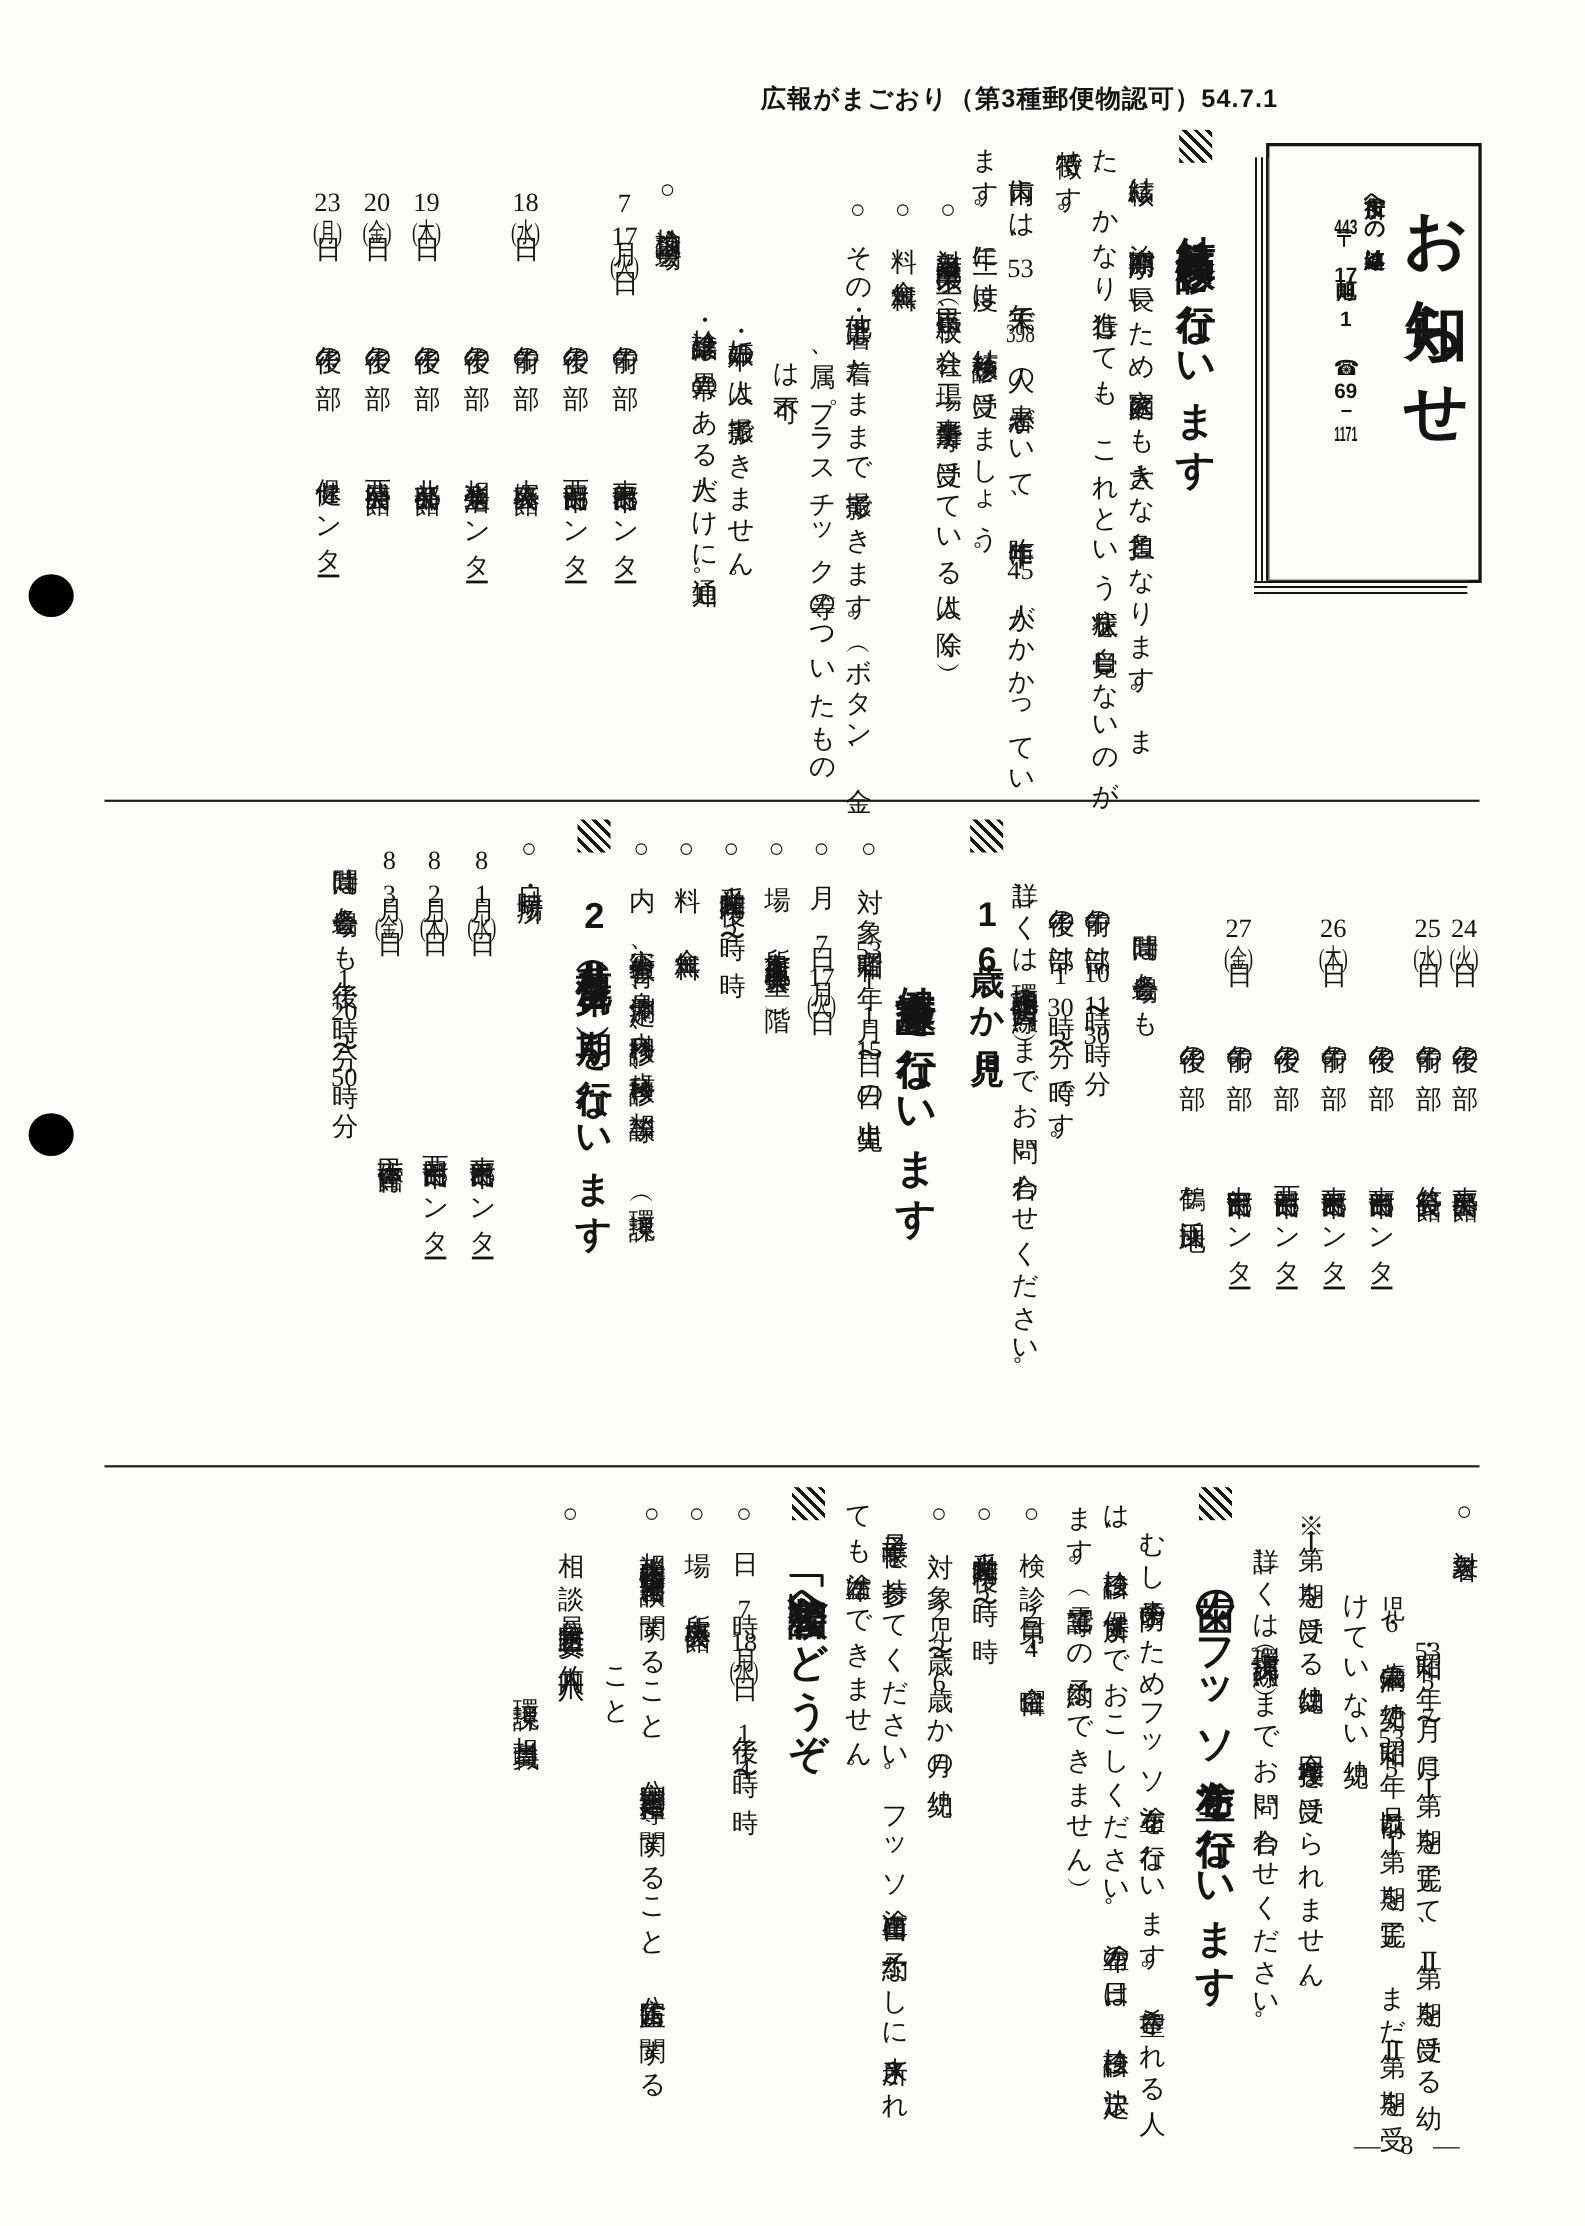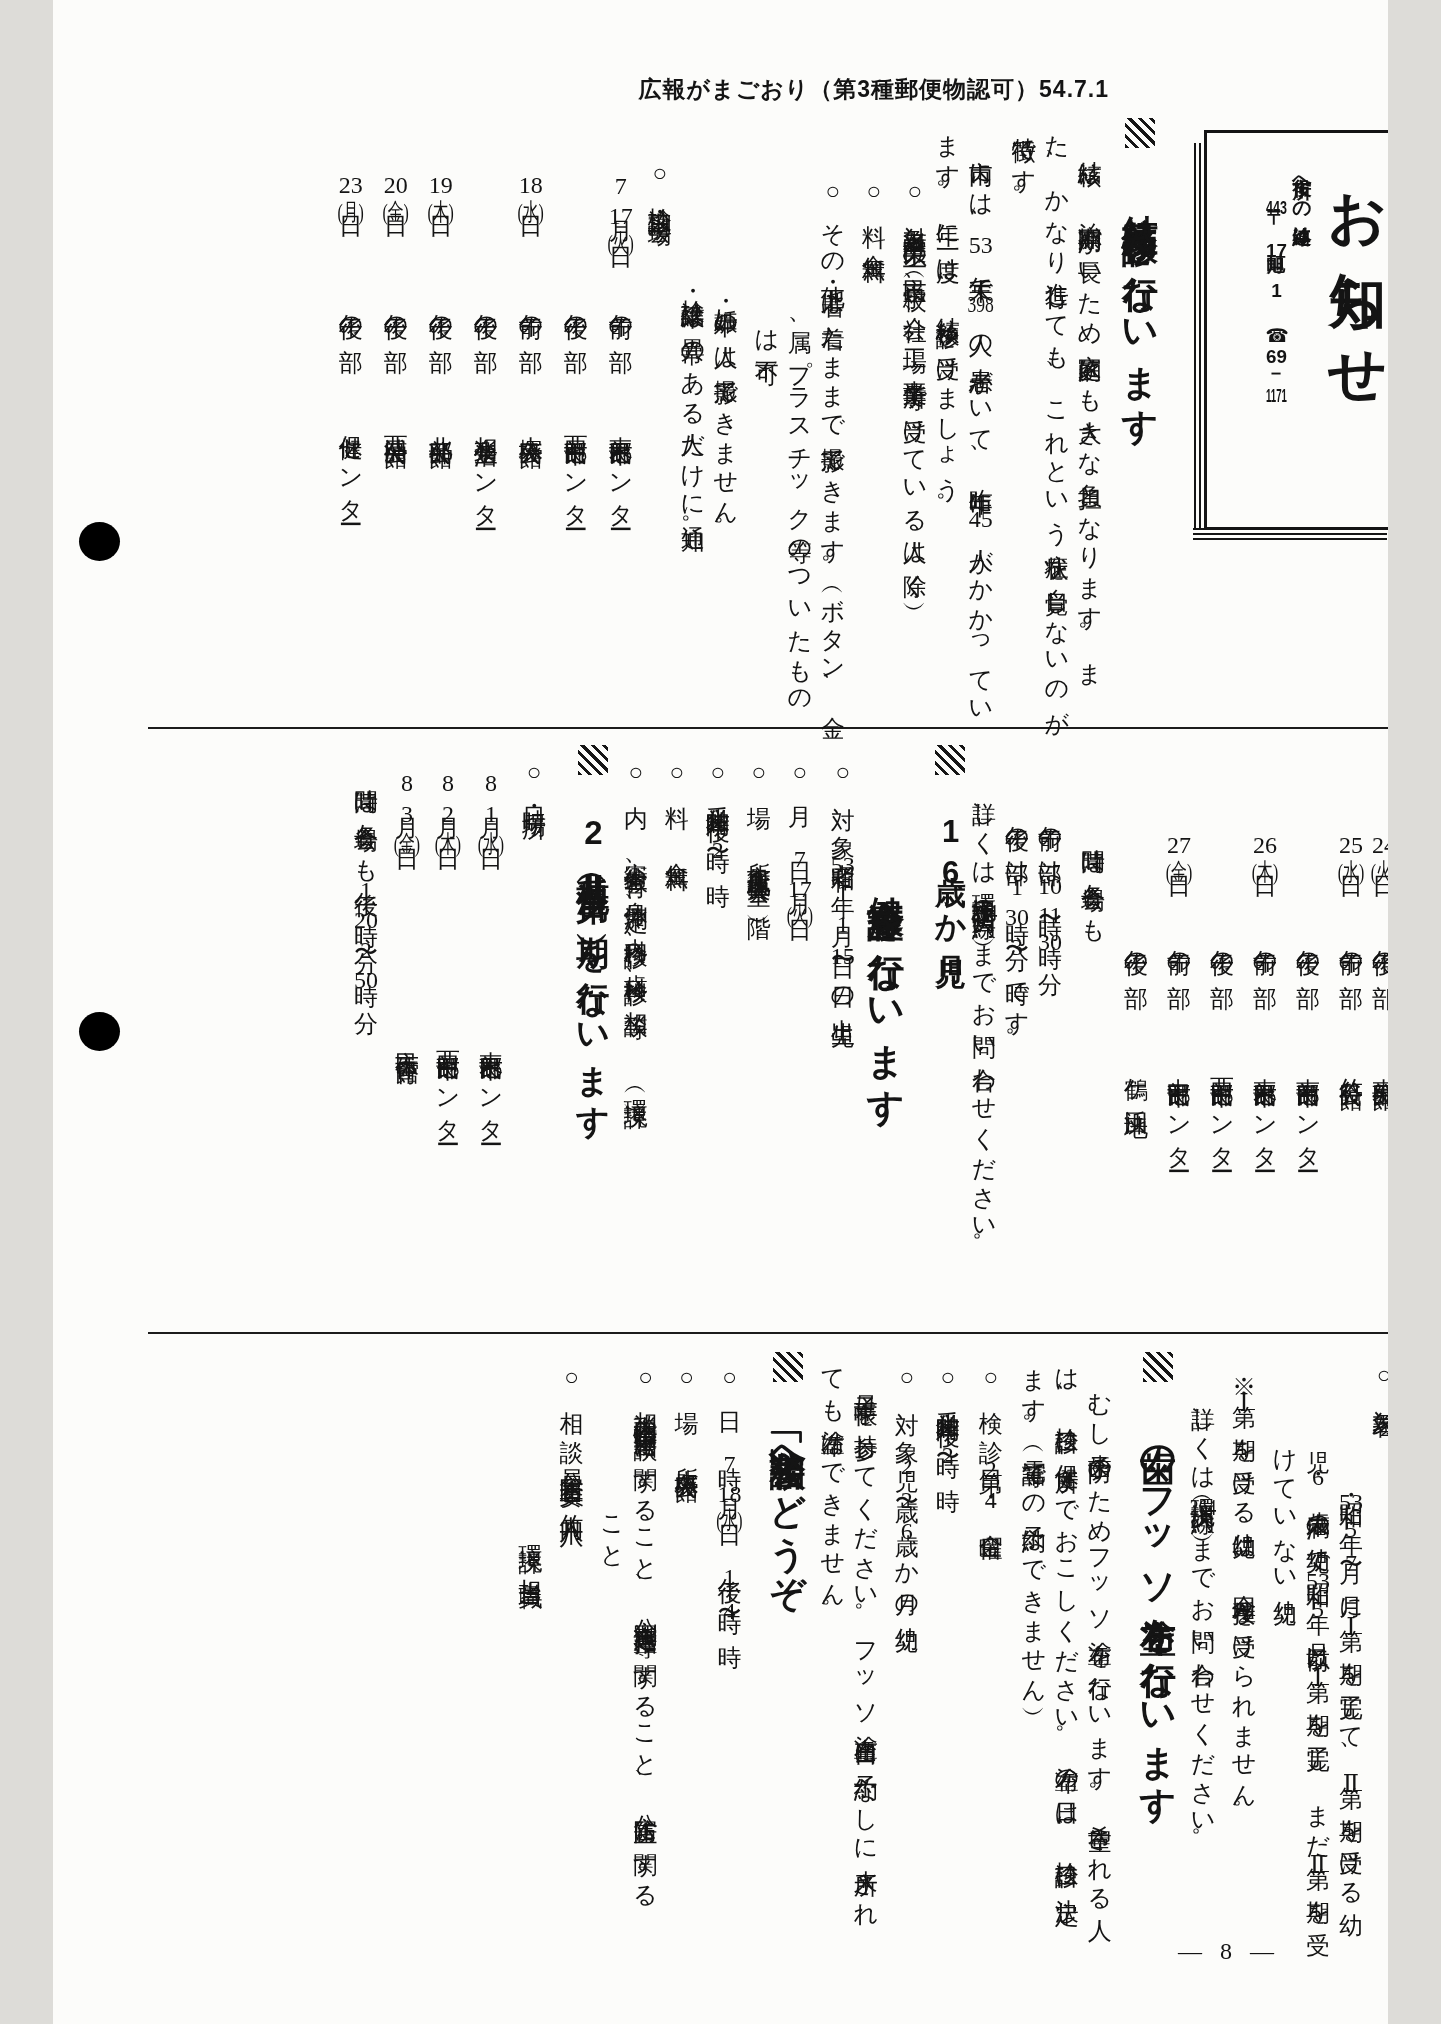--- a/index.html
+++ b/index.html
@@ -1,17 +1,17 @@
 <!DOCTYPE html>
 <html lang="ja"><head>
 <meta charset="utf-8">
 <style>
   html,body{margin:0;padding:0;background:#dddcd8;}
   .page{
-    position:relative;width:1335px;height:2024px;margin:0 auto;
+    position:relative;width:1441px;height:2024px;margin:0 auto;
     background:#fcfcfa;color:#141414;overflow:hidden;
     font-family:"Liberation Serif","DejaVu Serif",serif;
   }
   
   .pub-header{
     position:absolute;top:74px;right:279px;
     font-family:"Liberation Sans","DejaVu Sans",sans-serif;
     font-weight:700;font-size:23px;letter-spacing:1px;
   }
   .page-no{position:absolute;top:1938px;right:108px;font-size:24px;letter-spacing:6px;}

